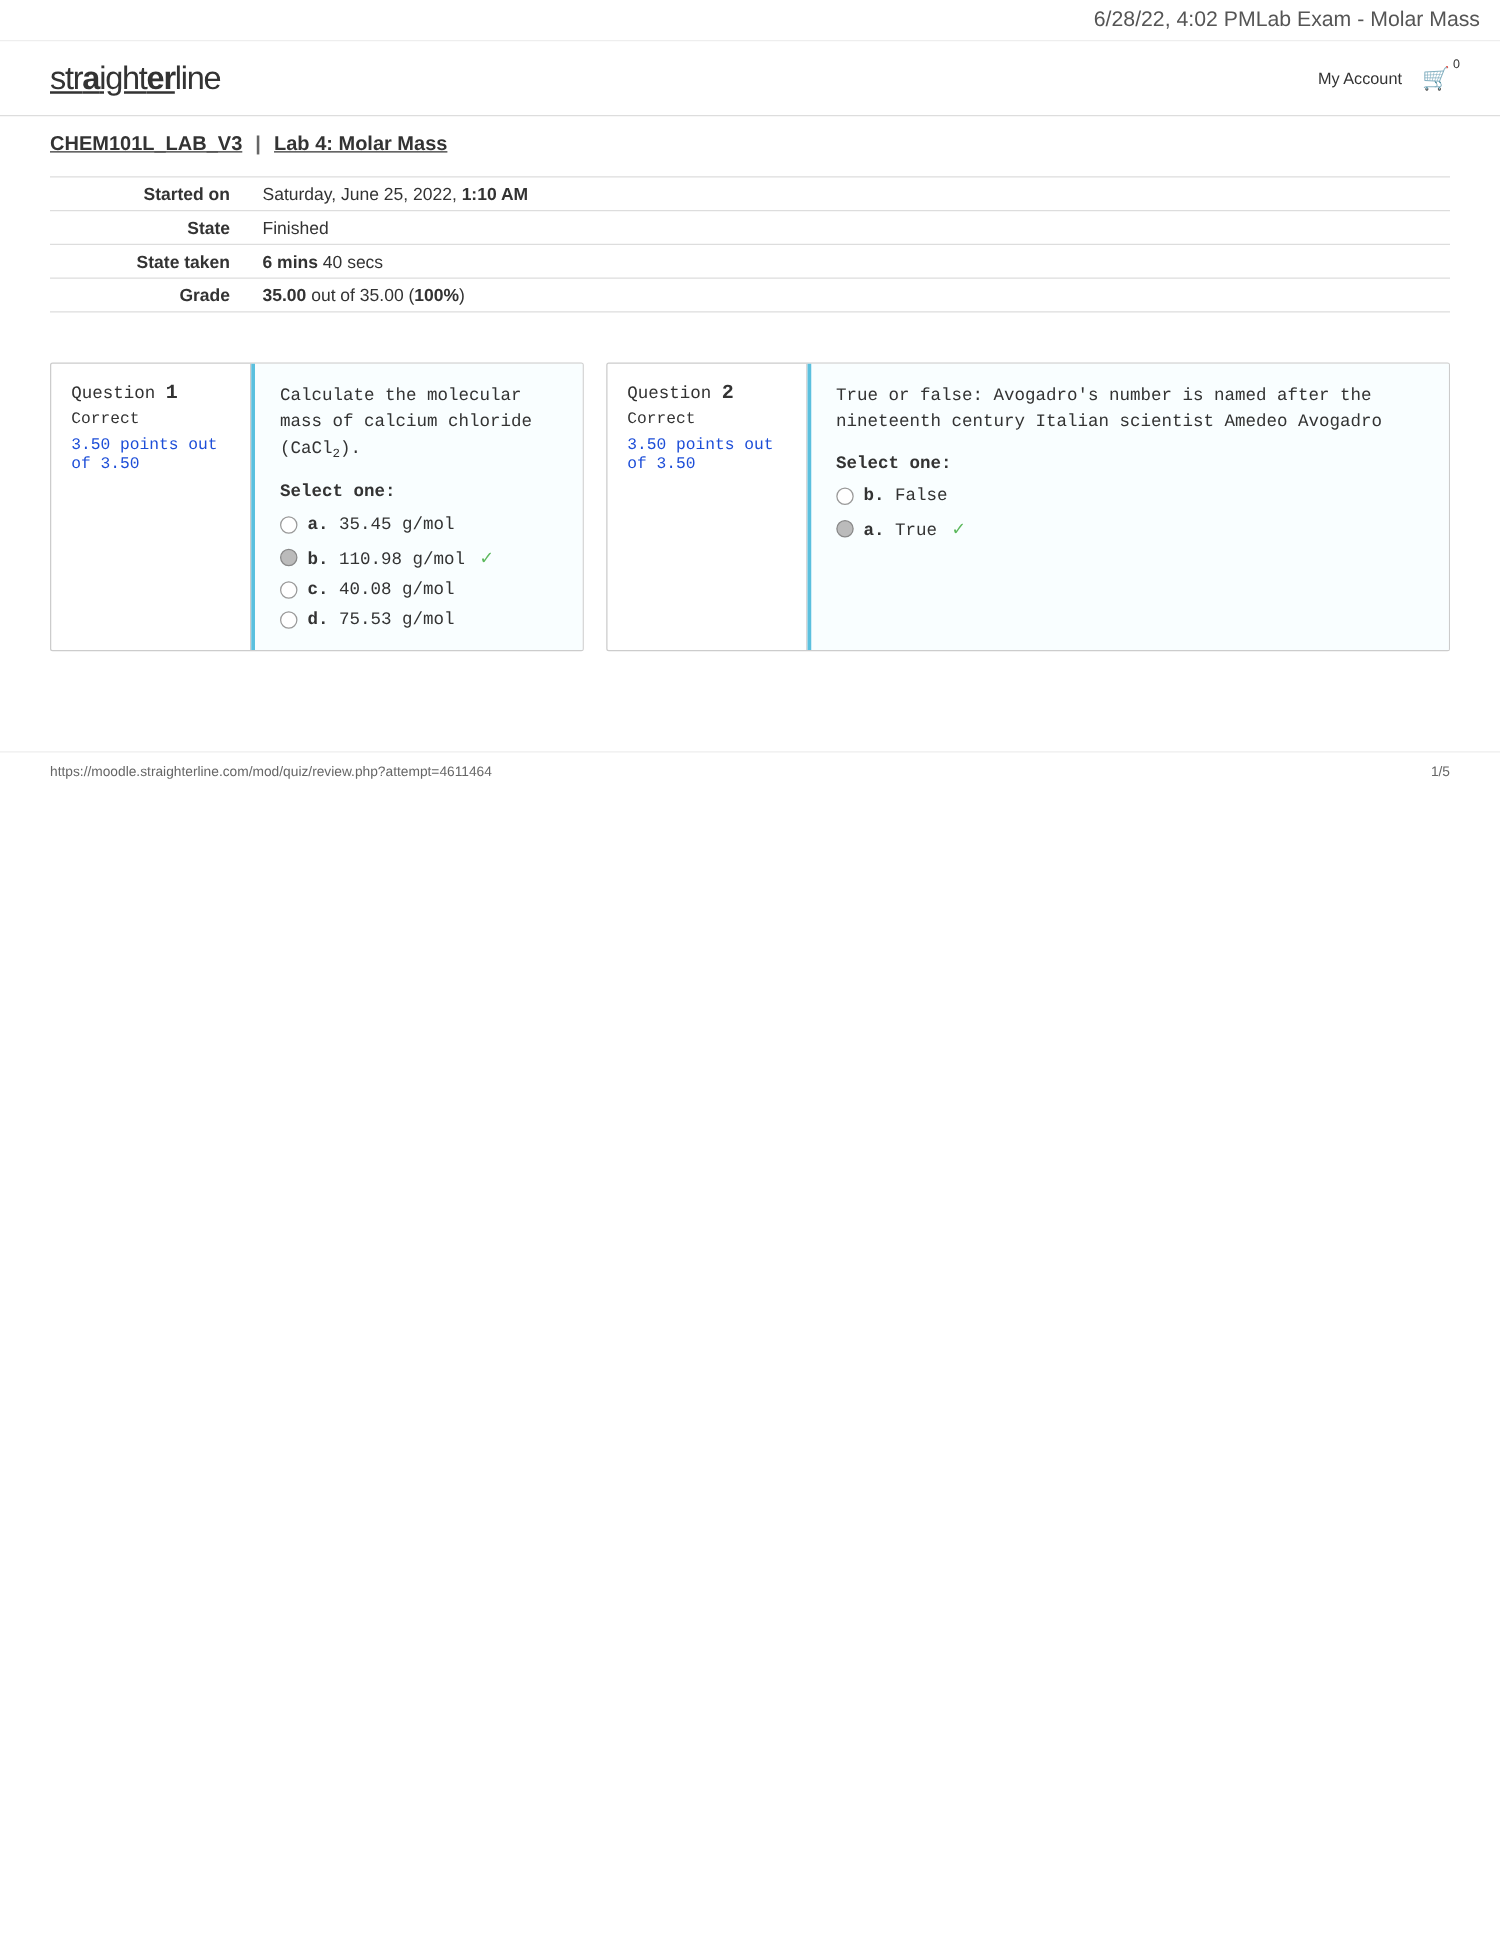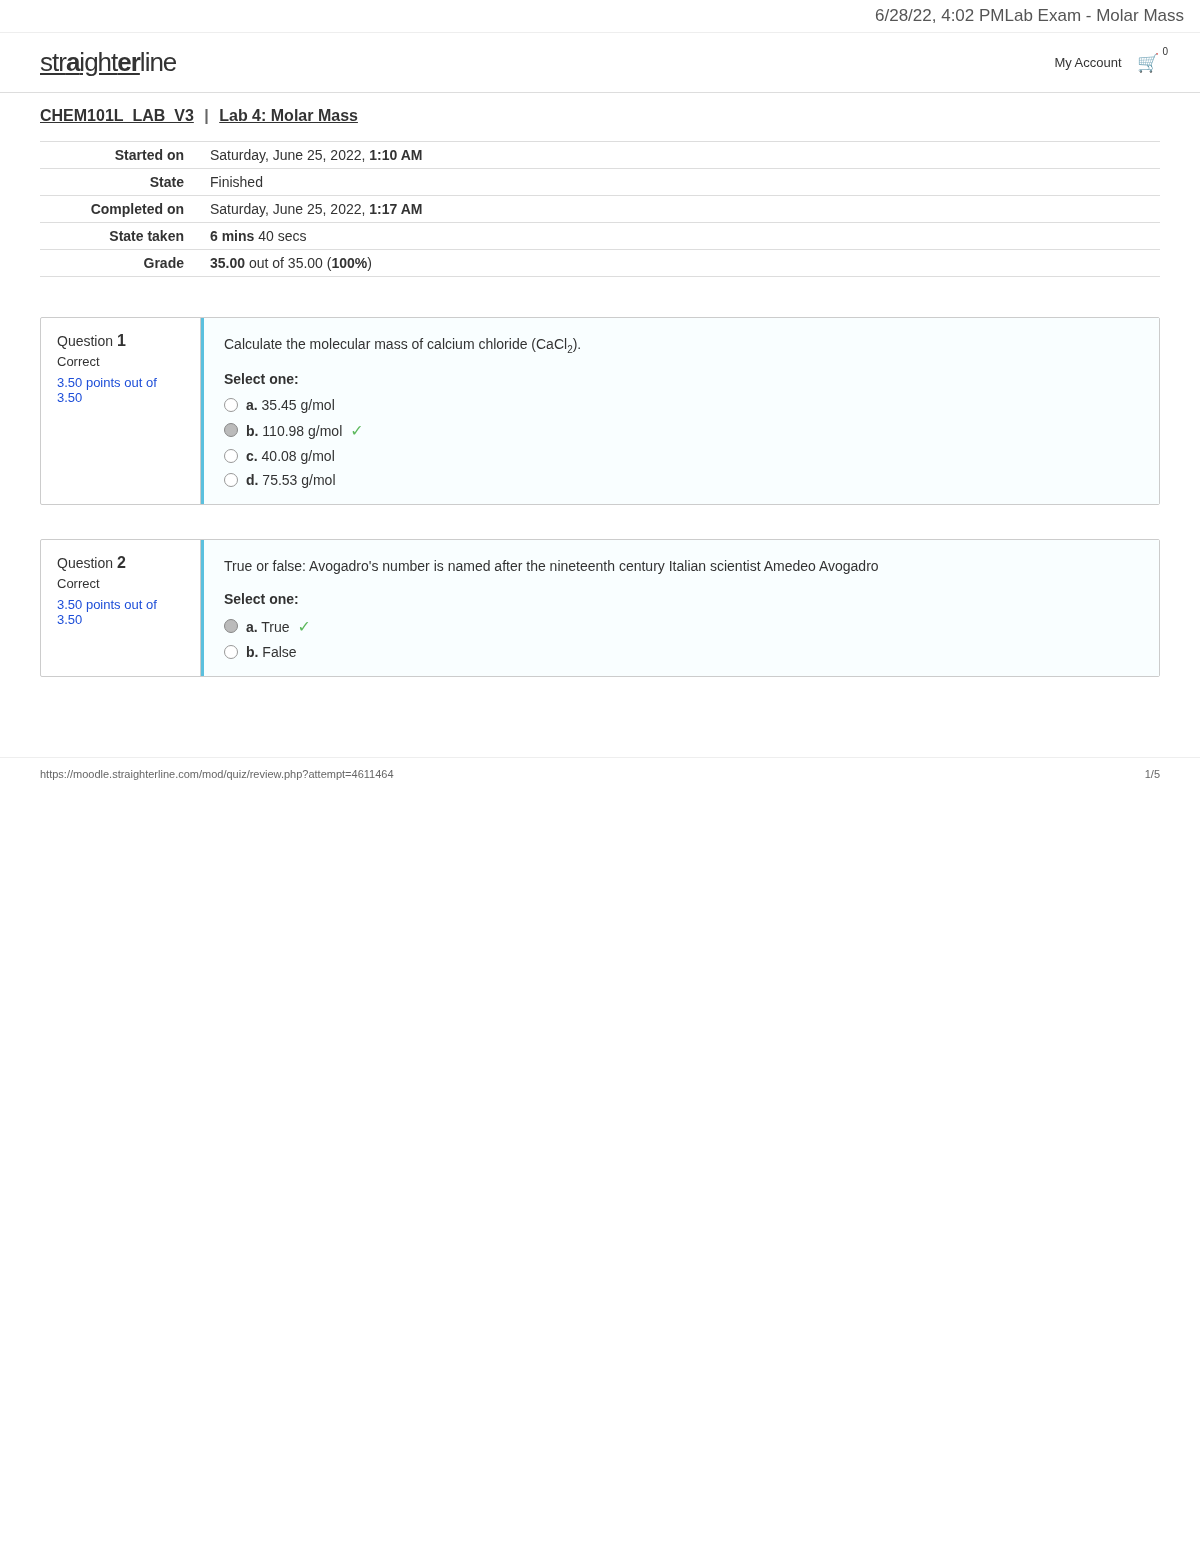--- a/index.html
+++ b/index.html
@@ -82,22 +82,23 @@
       font-weight: bold;
       width: 160px;
       padding-right: 16px;
     }
     .summary-table tr:last-child td {
       border-bottom: 1px solid #ddd;
     }
     .questions-container {
       padding: 20px 40px;
       display: flex;
-      flex-direction: column;
-      gap: 34px;
+      flex-direction: row;
+      gap: 18px;
+      font-family: Liberation Mono, monospace;
     }
     .question-block {
       display: flex;
       gap: 0;
       border: 1px solid #ccc;
       border-radius: 2px;
     }
     .question-sidebar {
       width: 160px;
       min-width: 160px;
@@ -212,26 +213,20 @@
   <tbody>
       <tr>
     <td>Started on</td>
     <td>
       <span>Saturday, June 25, 2022, </span><strong>1:10 AM</strong>
     </td>
   </tr>
   <tr>
     <td>State</td>
     <td>Finished</td>
-  </tr>
-  <tr>
-    <td>Completed on</td>
-    <td>
-      <span>Saturday, June 25, 2022, </span><strong>1:17 AM</strong>
-    </td>
   </tr>
   <tr>
     <td>State taken</td>
     <td>
       <strong>6 mins</strong> 40 secs
     </td>
   </tr>
   <tr>
     <td>Grade</td>
     <td>
@@ -283,26 +278,26 @@
         Question <strong>2</strong>
       </div>
       <div class="question-status">Correct</div>
       <div class="question-points">3.50 points out of 3.50</div>
     </div>
     <div class="question-body">
       <div class="question-text">True or false: Avogadro's number is named after the nineteenth century Italian scientist Amedeo Avogadro</div>
       <div class="select-one-label">Select one:</div>
       <ul class="options-list">
         <li class="option-item">
+          <span class="radio-circle"></span>
+          <span><strong>b.</strong> False</span>
+        </li>
+        <li class="option-item">
           <span class="radio-circle selected"></span>
           <span><strong>a.</strong> True <span class="check-mark">✓</span></span>
-        </li>
-        <li class="option-item">
-          <span class="radio-circle"></span>
-          <span><strong>b.</strong> False</span>
         </li>
       </ul>
     </div>
   </div>
 
 </div>
 
 <div class="footer-bar">
   <span>https://moodle.straighterline.com/mod/quiz/review.php?attempt=4611464</span>
   <span>1/5</span>

